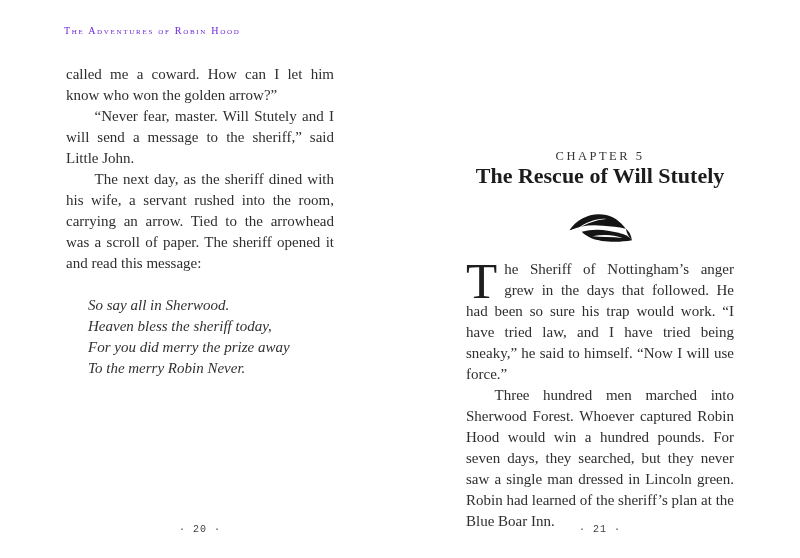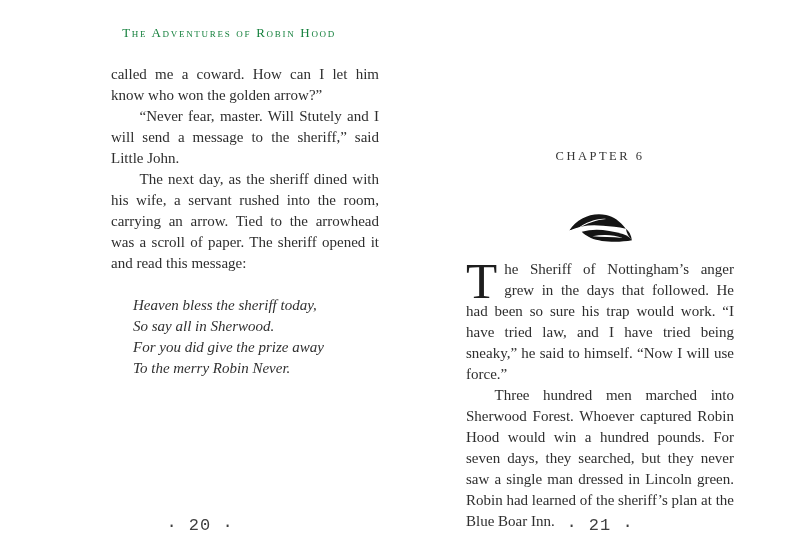--- a/index.html
+++ b/index.html
@@ -23,36 +23,36 @@
     height: 558px;
   }
   .page.left  { left: 0; }
   .page.right { left: 400px; }
 
   .running-header {
     position: absolute;
     top: 25px;
     left: 64px;
     width: 272px;
-    text-align: right;
+    text-align: left;
     font-variant: small-caps;
-    font-size: 13px;
+    font-size: 10px;
     letter-spacing: 1.7px;
-    color: #15803d;
+    color: #6d28d9;
   }
 
   .text-col {
     position: absolute;
     left: 66px;
     width: 268px;
     font-size: 15px;
     line-height: 21px;
     text-align: justify;
   }
-  .left-col  { top: 64px; margin-left: 45px; }
+  .left-col  { top: 64px; }
   .right-col { top: 259px; }
 
   .text-col p { margin: 0; }
   .text-col p.indent { text-indent: 1.9em; }
 
   .verse {
     margin: 21px 0 21px 22px;
     font-style: italic;
     text-align: left;
     color: #303030;
@@ -96,53 +96,54 @@
     color: #1e1e1e;
   }
 
   .page-number {
     position: absolute;
     bottom: 23px;
     left: 66px;
     width: 268px;
     text-align: center;
     font-family: "Liberation Mono", "DejaVu Sans Mono", monospace;
-    font-size: 17px;
+    font-size: 10px;
     letter-spacing: 1px;
     color: #3f3f3f;
   }
 </style>
 </head>
 <body>
 
 <div class="spread">
 
   <div class="page left">
     <div class="running-header">The Adventures of Robin Hood</div>
 
     <div class="text-col left-col">
       <p>called me a coward. How can I let him know who won the golden arrow?”</p>
       <p class="indent">“Never fear, master. Will Stutely and I will send a message to the sheriff,” said Little John.</p>
       <p class="indent">The next day, as the sheriff dined with his wife, a servant rushed into the room, carrying an arrow. Tied to the arrowhead was a scroll of paper. The sheriff opened it and read this message:</p>
 
       <div class="verse">
+        <div>So say all in Sherwood.</div>
         <div>Heaven bless the sheriff today,</div>
-        <div>So say all in Sherwood.</div>
-        <div>For you did give the prize away</div>
+        <div>For you did merry the prize away</div>
         <div>To the merry Robin Never.</div>
       </div>
 
     </div>
 
     <div class="page-number">· 20 ·</div>
   </div>
 
   <div class="page right">
-    <div class="chapter-label">CHAPTER 6</div>
+    <div class="chapter-label">CHAPTER 5</div>
 
+    <h1 class="chapter-title">The Rescue of Will Stutely</h1>
 
     <div class="ornament">
       <svg width="76" height="38" viewBox="0 0 100 50" aria-hidden="true">
         <g fill="#141414">
           <path d="M10 28 C 20 12, 40 4, 58 8 C 68 10, 76 16, 84 26 C 74 23, 64 23, 54 22 C 38 20, 24 22, 10 28 Z"></path>
           <path d="M26 30 C 42 25, 60 27, 80 33 C 86 35, 90 38, 92 41 C 76 44, 52 44, 38 38 C 32 35, 28 33, 26 30 Z"></path>
           <path d="M10 28 C 15 21, 21 17, 29 16 C 24 21, 17 25, 10 28 Z"></path>
           <path d="M84 26 C 88 29, 91 34, 92 41 C 88 37, 85 32, 84 26 Z"></path>
         </g>
         <g fill="#ffffff">

